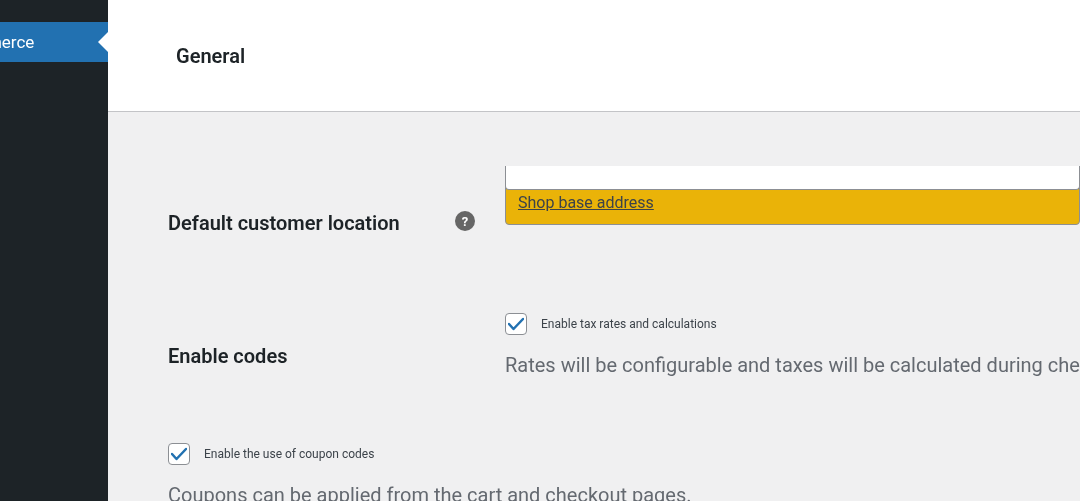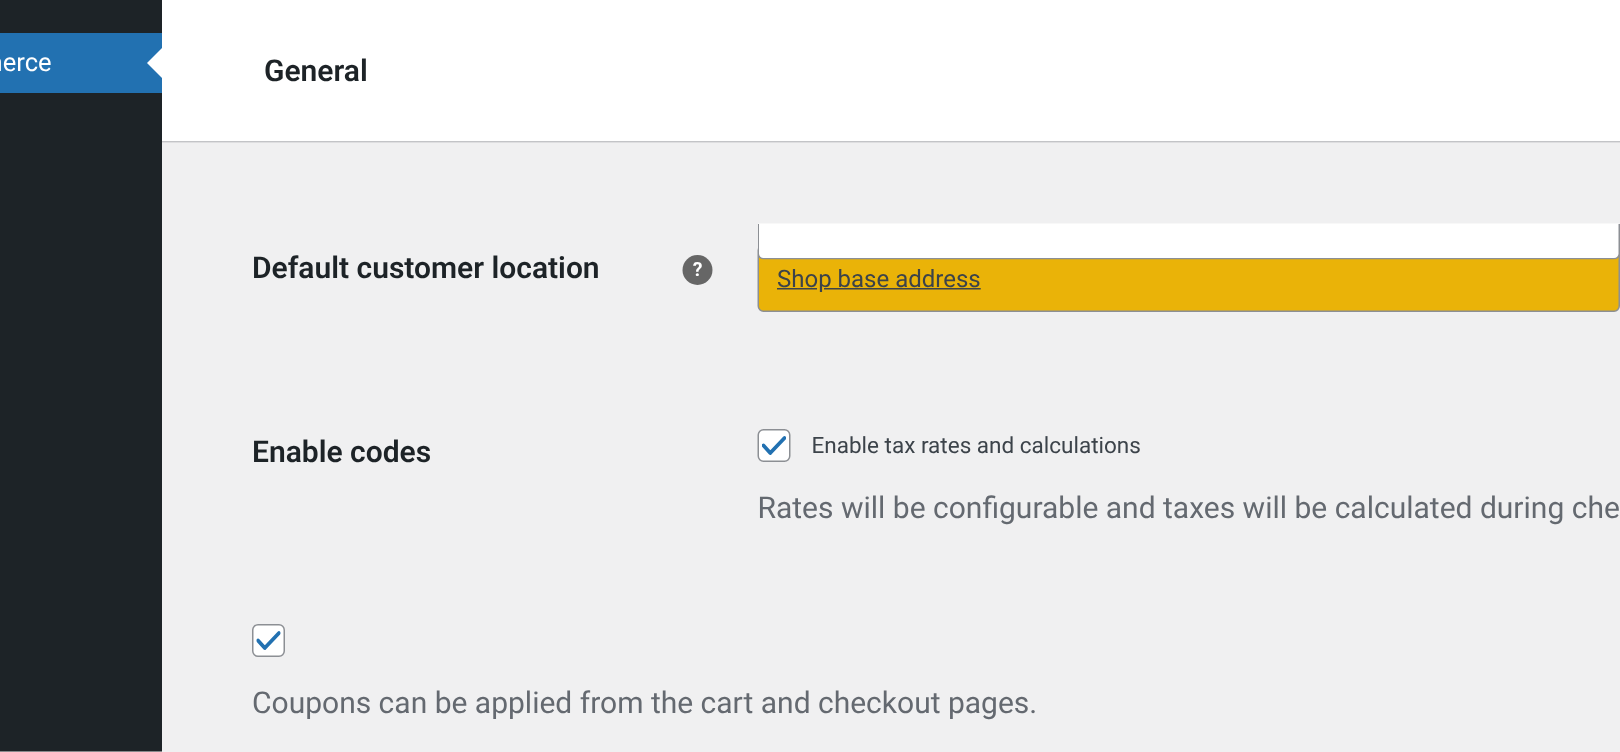--- a/index.html
+++ b/index.html
@@ -63,21 +63,21 @@
     }
     .content {
       flex: 1;
       background: #f0f0f1;
       position: relative;
       height: 100%;
       overflow: hidden;
     }
     .tab-header {
       background: #fff;
-      height: 95px;
+      height: 112px;
       border-bottom: 1px solid #c3c4c7;
       display: flex;
       align-items: center;
       padding-left: 68px;
     }
     .tab-header-title {
       color: #1d2327;
       font-size: 20px;
       font-weight: 600;
     }
@@ -96,25 +96,26 @@
     .form-row-taxes {
       margin-top: 78px;
     }
     .form-row-coupons {
       margin-top: 66px;
     }
     .form-label {
       width: 337px;
       flex-shrink: 0;
       display: flex;
-      align-items: flex-end;
+      align-items: flex-start;
       color: #1d2327;
       font-size: 20px;
       font-weight: 600;
       padding-top: 3px;
+      margin-top: 28px;
     }
     .help-icon {
       width: 20px;
       height: 20px;
       background: #666;
       border-radius: 50%;
       display: inline-flex;
       align-items: center;
       justify-content: center;
       color: #fff;
@@ -165,21 +166,21 @@
       align-items: center;
       justify-content: center;
       margin-right: 14px;
       flex-shrink: 0;
     }
     .checkbox svg {
       width: 16px;
       height: 14px;
     }
     .checkbox-label {
-      font-size: 15px;
+      font-size: 12px;
       color: #3c434a;
     }
     .help-text {
       margin-top: 18px;
       font-size: 20px;
       color: #646970;
       white-space: nowrap;
     }
   </style>
 </head>
@@ -233,19 +234,20 @@
     </div>
 
     <div class="form-row form-row-coupons">
       <div class="form-field-area">
         <div class="checkbox-row">
           <span class="checkbox">
             <svg viewBox="0 0 16 14">
               <path d="M1 7 L5.5 12 L15 2" stroke="#2271b1" stroke-width="2.5" fill="none" stroke-linecap="round" stroke-linejoin="round"></path>
             </svg>
           </span>
+          <span class="checkbox-label">Enable the use of coupon codes</span>
         </div>
         <div class="help-text">Coupons can be applied from the cart and checkout pages.</div>
       </div>
     </div>
 
   </div>
 </div>
 
 </body></html>

